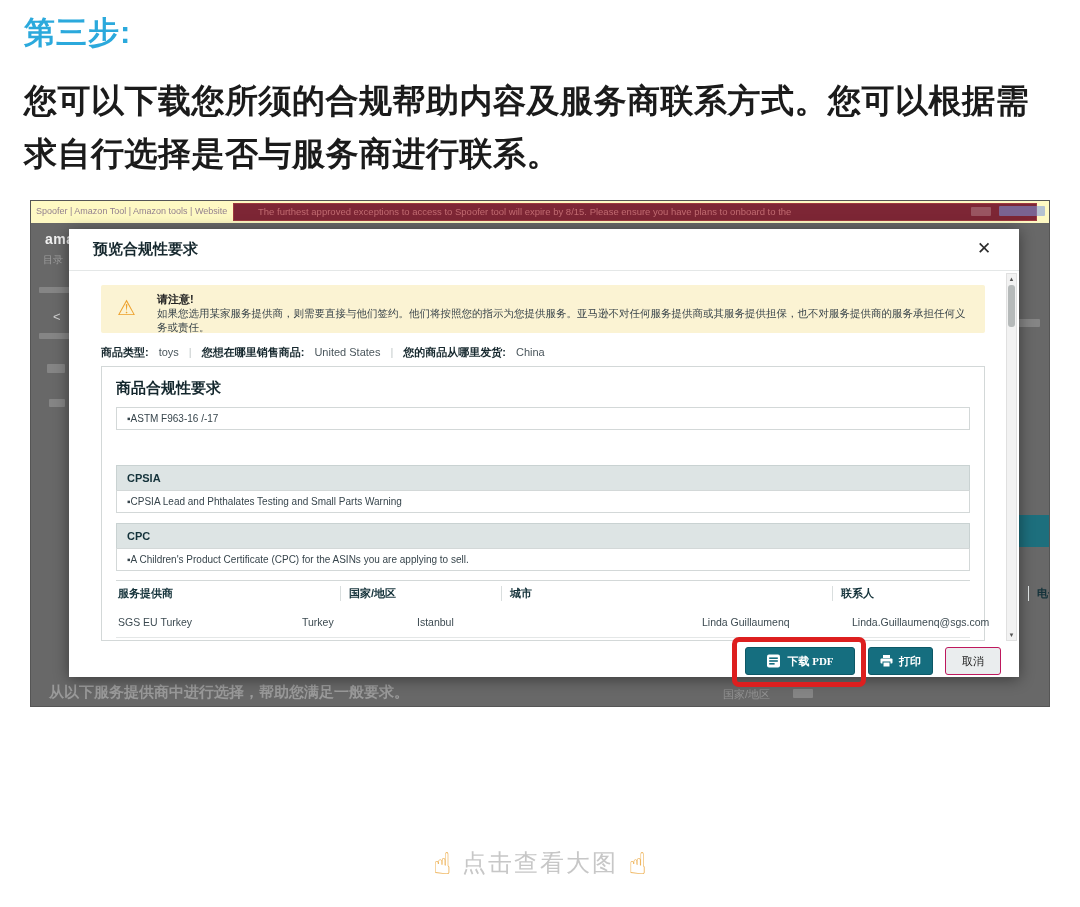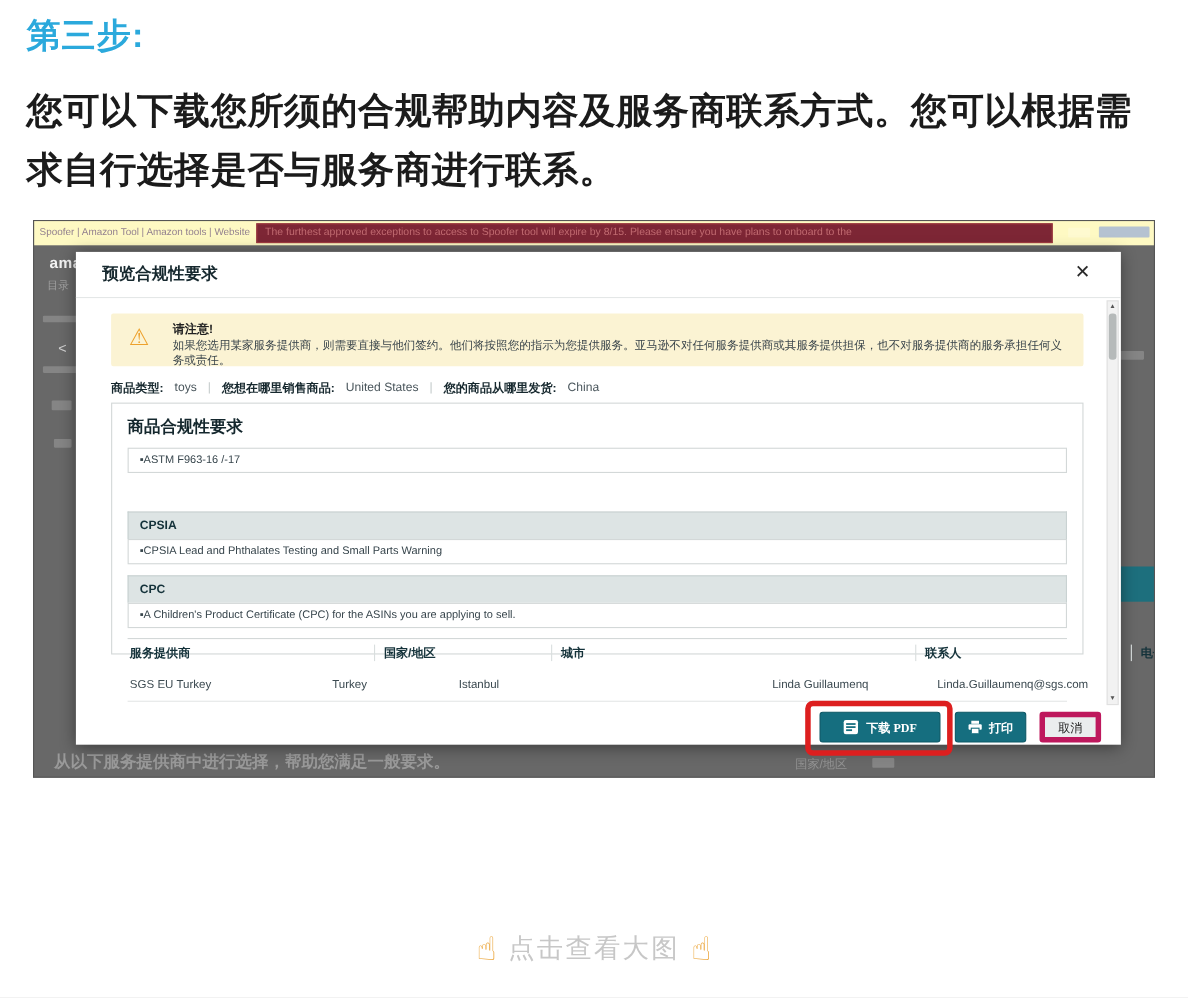--- a/index.html
+++ b/index.html
@@ -12,23 +12,23 @@
   #description { left:24px; top:74px; width:1014px; font-size:33px; line-height:1.62;
                  font-weight:600; color:#1b1b1b; letter-spacing:0.5px; }
 
   
   #shot { left:30px; top:200px; width:1020px; height:507px; background:#686868;
           border:1px solid #555; overflow:hidden; }
 
   
   #topbar { left:0; top:0; width:1020px; height:22px; background:#fef9c3; }
   #topbar-left { left:5px; top:5px; font-size:9px; color:#93818f; white-space:nowrap; }
-  #topbar-banner { left:202px; top:2px; width:724px; height:18px; background:#7d2635;
+  #topbar-banner { left:202px; top:2px; width:804px; height:18px; background:#7d2635;
                    border:1px solid #9e3a3f; color:#c06a70; font-size:9.5px;
-                   line-height:16px; padding-left:7px; white-space:nowrap; overflow:hidden; }
+                   line-height:16px; padding-left:24px; white-space:nowrap; overflow:hidden; }
   .topbar-chip { background:rgba(255,255,255,0.22); border-radius:1px; }
   .topbar-chip.blue { background:rgba(120,150,220,0.55); }
 
   
   .bg-frag { color:#9e9e9e; white-space:nowrap; }
   #bg-logo { left:14px; top:30px; color:#f2f2f2; font-weight:bold; font-size:14px; letter-spacing:0.5px; }
   .blurblock { background:rgba(190,190,190,0.35); border-radius:1px; }
   #bg-bottom-text { left:18px; top:482px; font-size:15px; font-weight:bold; color:#9a9a9a; }
   #bg-region-label { left:692px; top:486px; font-size:11px; color:#939393; }
   #bg-teal-rect { left:988px; top:314px; width:32px; height:32px; background:#1d6f7d; }
@@ -46,21 +46,21 @@
   #warning-title { left:56px; top:7px; font-size:11px; font-weight:bold; color:#222; }
   #warning-body  { left:56px; top:22px; width:812px; font-size:10.5px; color:#39444a; }
 
   
   #product-info { left:32px; top:115px; height:16px; display:flex; align-items:center; gap:10px;
                   font-size:11px; color:#4a565c; white-space:nowrap; }
   #product-info b { color:#16282e; }
   .pi-sep { color:#c2c9c9; font-size:11px; }
 
   
-  #panel { left:32px; top:137px; width:884px; height:229px; background:#fff; border:1px solid #d3d8d8; }
+  #panel { left:32px; top:137px; width:884px; height:275px; background:#fff; border:1px solid #d3d8d8; }
   #panel-title { left:14px; top:12px; font-size:15px; font-weight:bold; color:#14272d; }
 
   .req-box { left:14px; width:854px; }
   .req-head { height:25px; background:#dde4e4; border:1px solid #c9d2d2; border-bottom:none;
               font-size:11px; font-weight:bold; color:#14323a; line-height:24px; padding-left:10px; }
   .req-body { height:23px; background:#fff; border:1px solid #d3d8d8;
               font-size:10px; color:#37454c; line-height:22px; padding-left:10px; }
 
   
   #ptable { left:14px; top:213px; width:854px; }
@@ -78,21 +78,21 @@
   #mscroll-up { position:absolute; top:0; }
   #mscroll-down { position:absolute; bottom:0; }
   #mscroll-thumb { position:absolute; left:1px; top:11px; width:7px; height:42px; background:#b6baba; border-radius:3px; }
 
   
   .btn { height:28px; border-radius:3px; font-size:11px; display:flex; align-items:center;
          justify-content:center; gap:6px; cursor:pointer; white-space:nowrap; }
   .btn.teal { background:#156e7f; border:1px solid #0d5866; color:#fff; font-weight:bold; }
   #btn-download { left:676px; top:418px; width:110px;font-family:Liberation Serif, serif; }
   #btn-print    { left:799px; top:418px; width:65px; }
-  #btn-cancel   { left:876px; top:418px; width:56px; background:#eaedee; border:5px solid #be185d; color:#1c1c1c; }
+  #btn-cancel   { left:876px; top:418px; width:56px; background:#eaedee; border:1px solid #be185d; color:#1c1c1c; }
 
   #highlight-box { left:663px; top:408px; width:134px; height:50px; border:5px solid #dd1f1f;
                    border-radius:7px; pointer-events:none; z-index:5; }
 
   .icon-svg { display:block; }
 
   
   #caption { left:0; top:846px; width:1080px; text-align:center; white-space:nowrap; }
   #caption .hand { font-size:30px; color:#eba53a; vertical-align:-3px; }
   #caption .cap-text { font-size:24px; color:#c7c7c7; letter-spacing:2px; padding:0 6px; }

